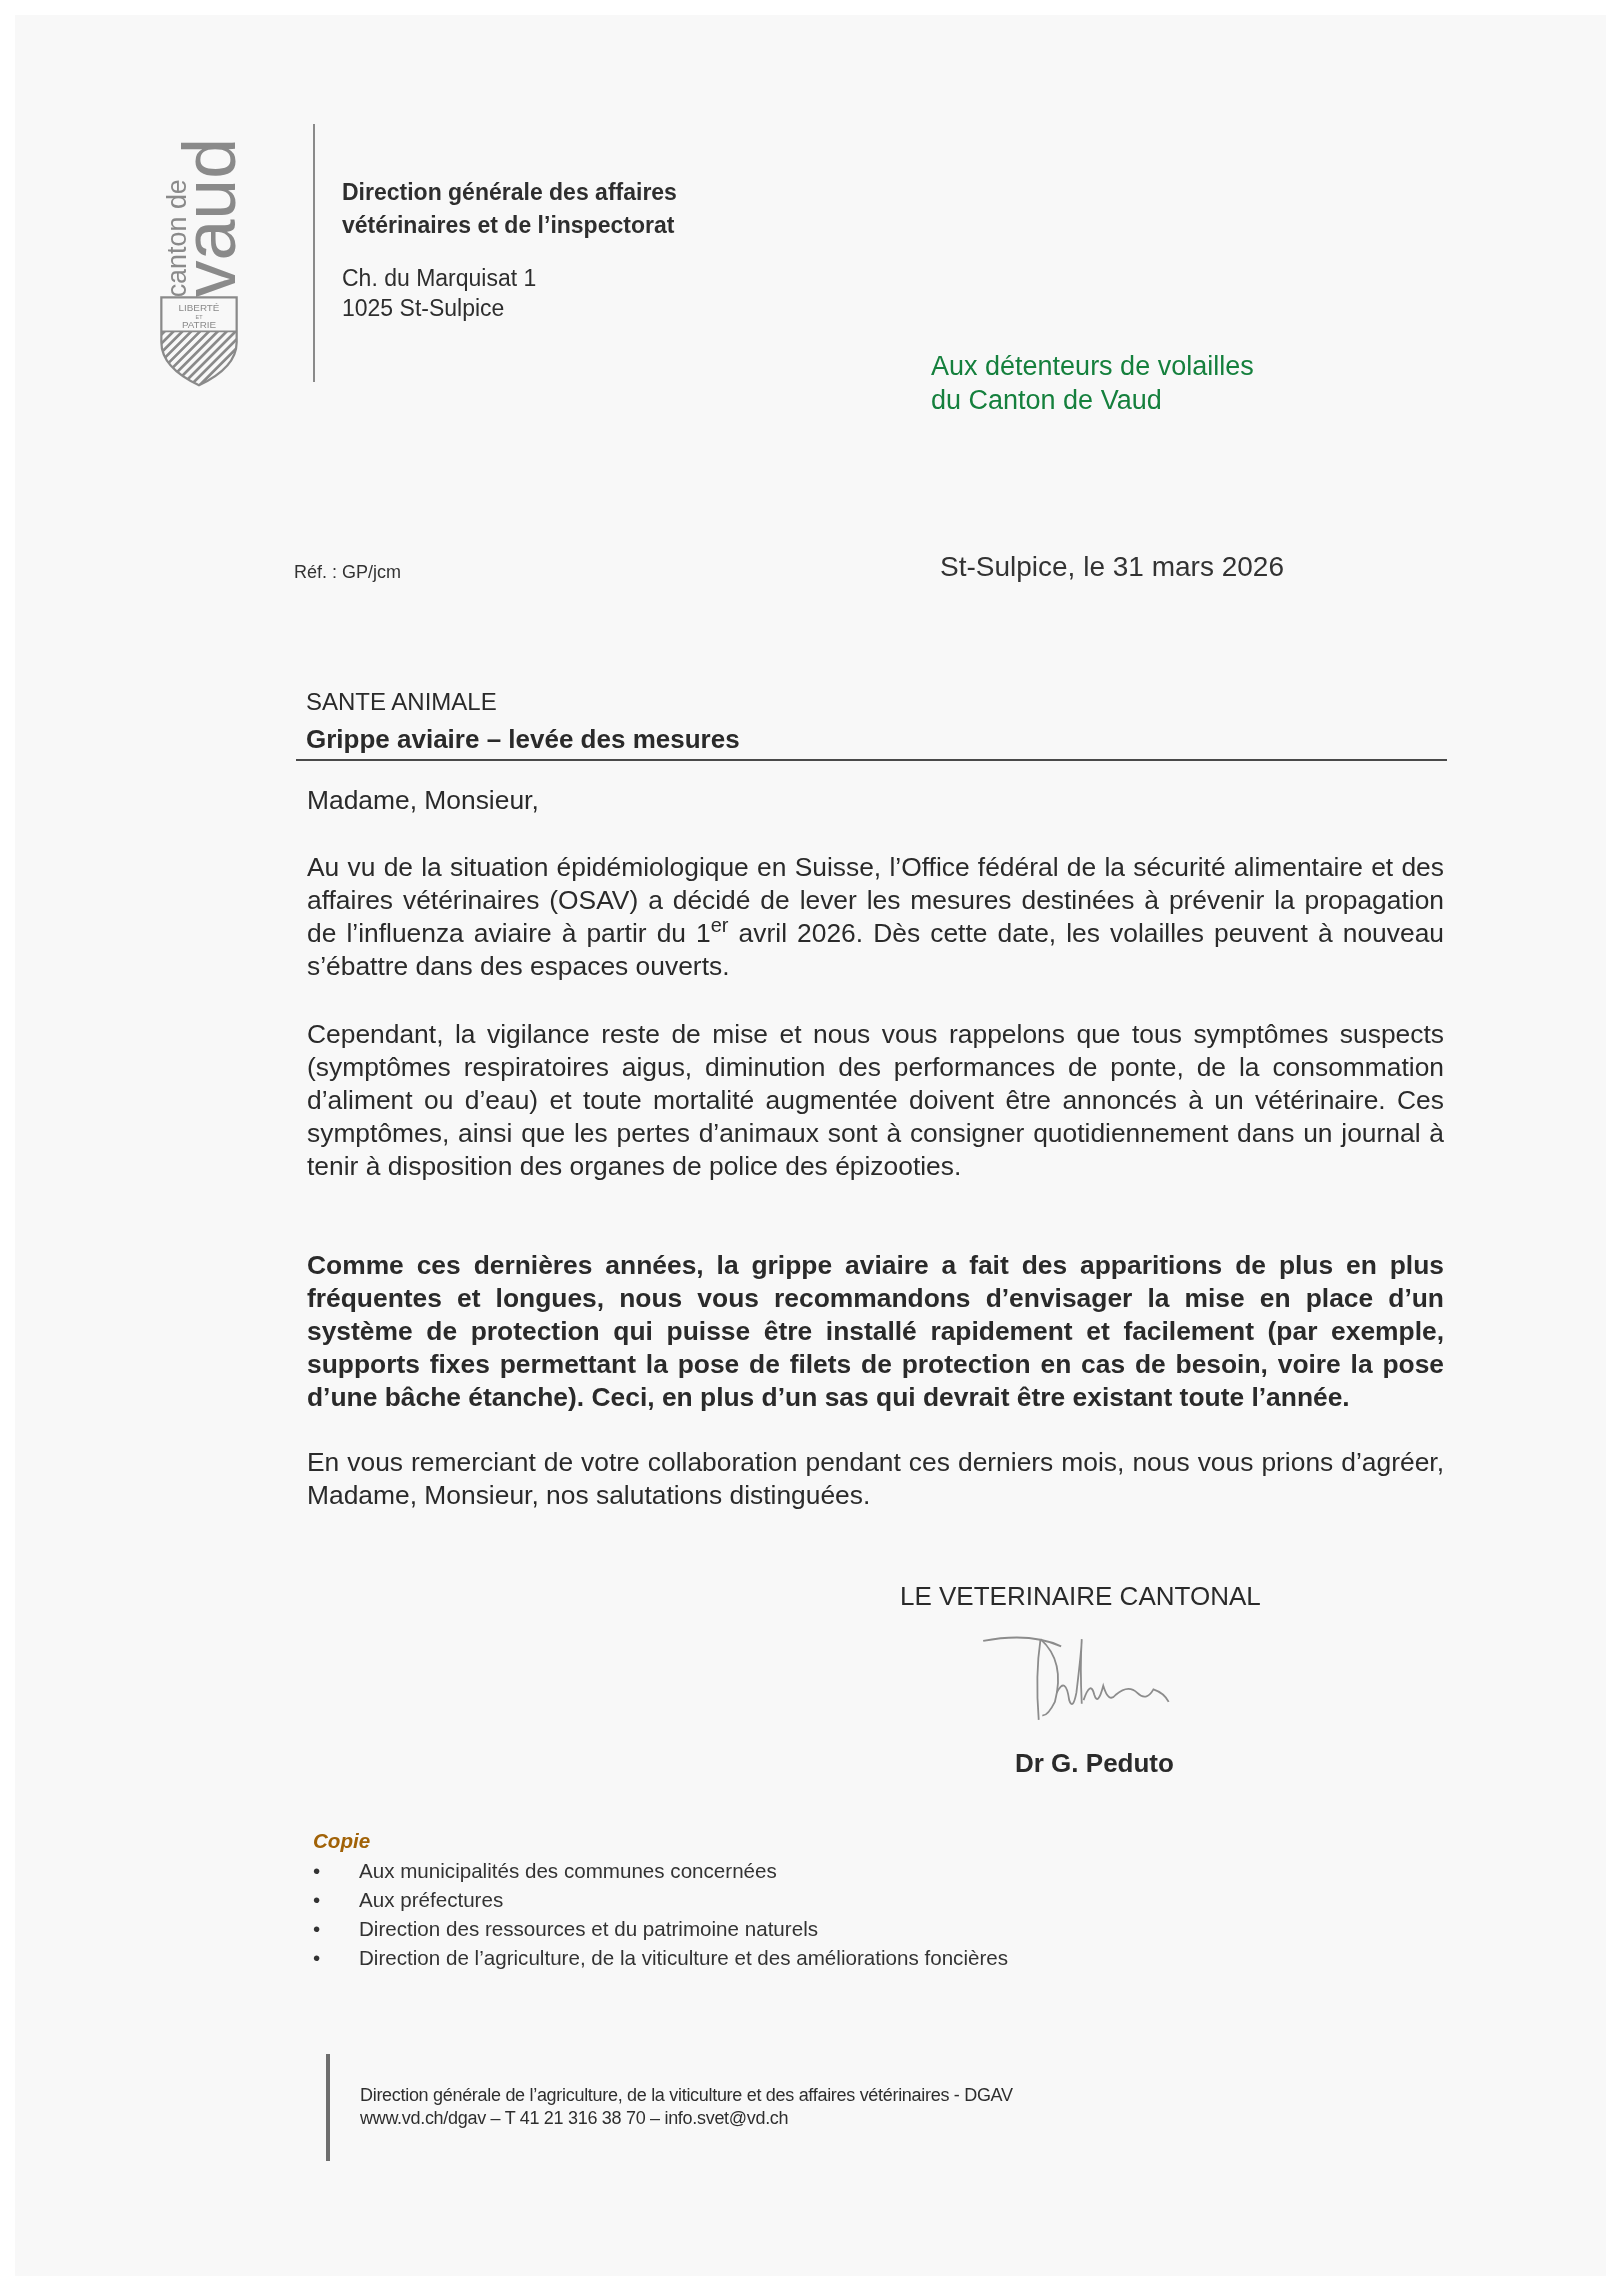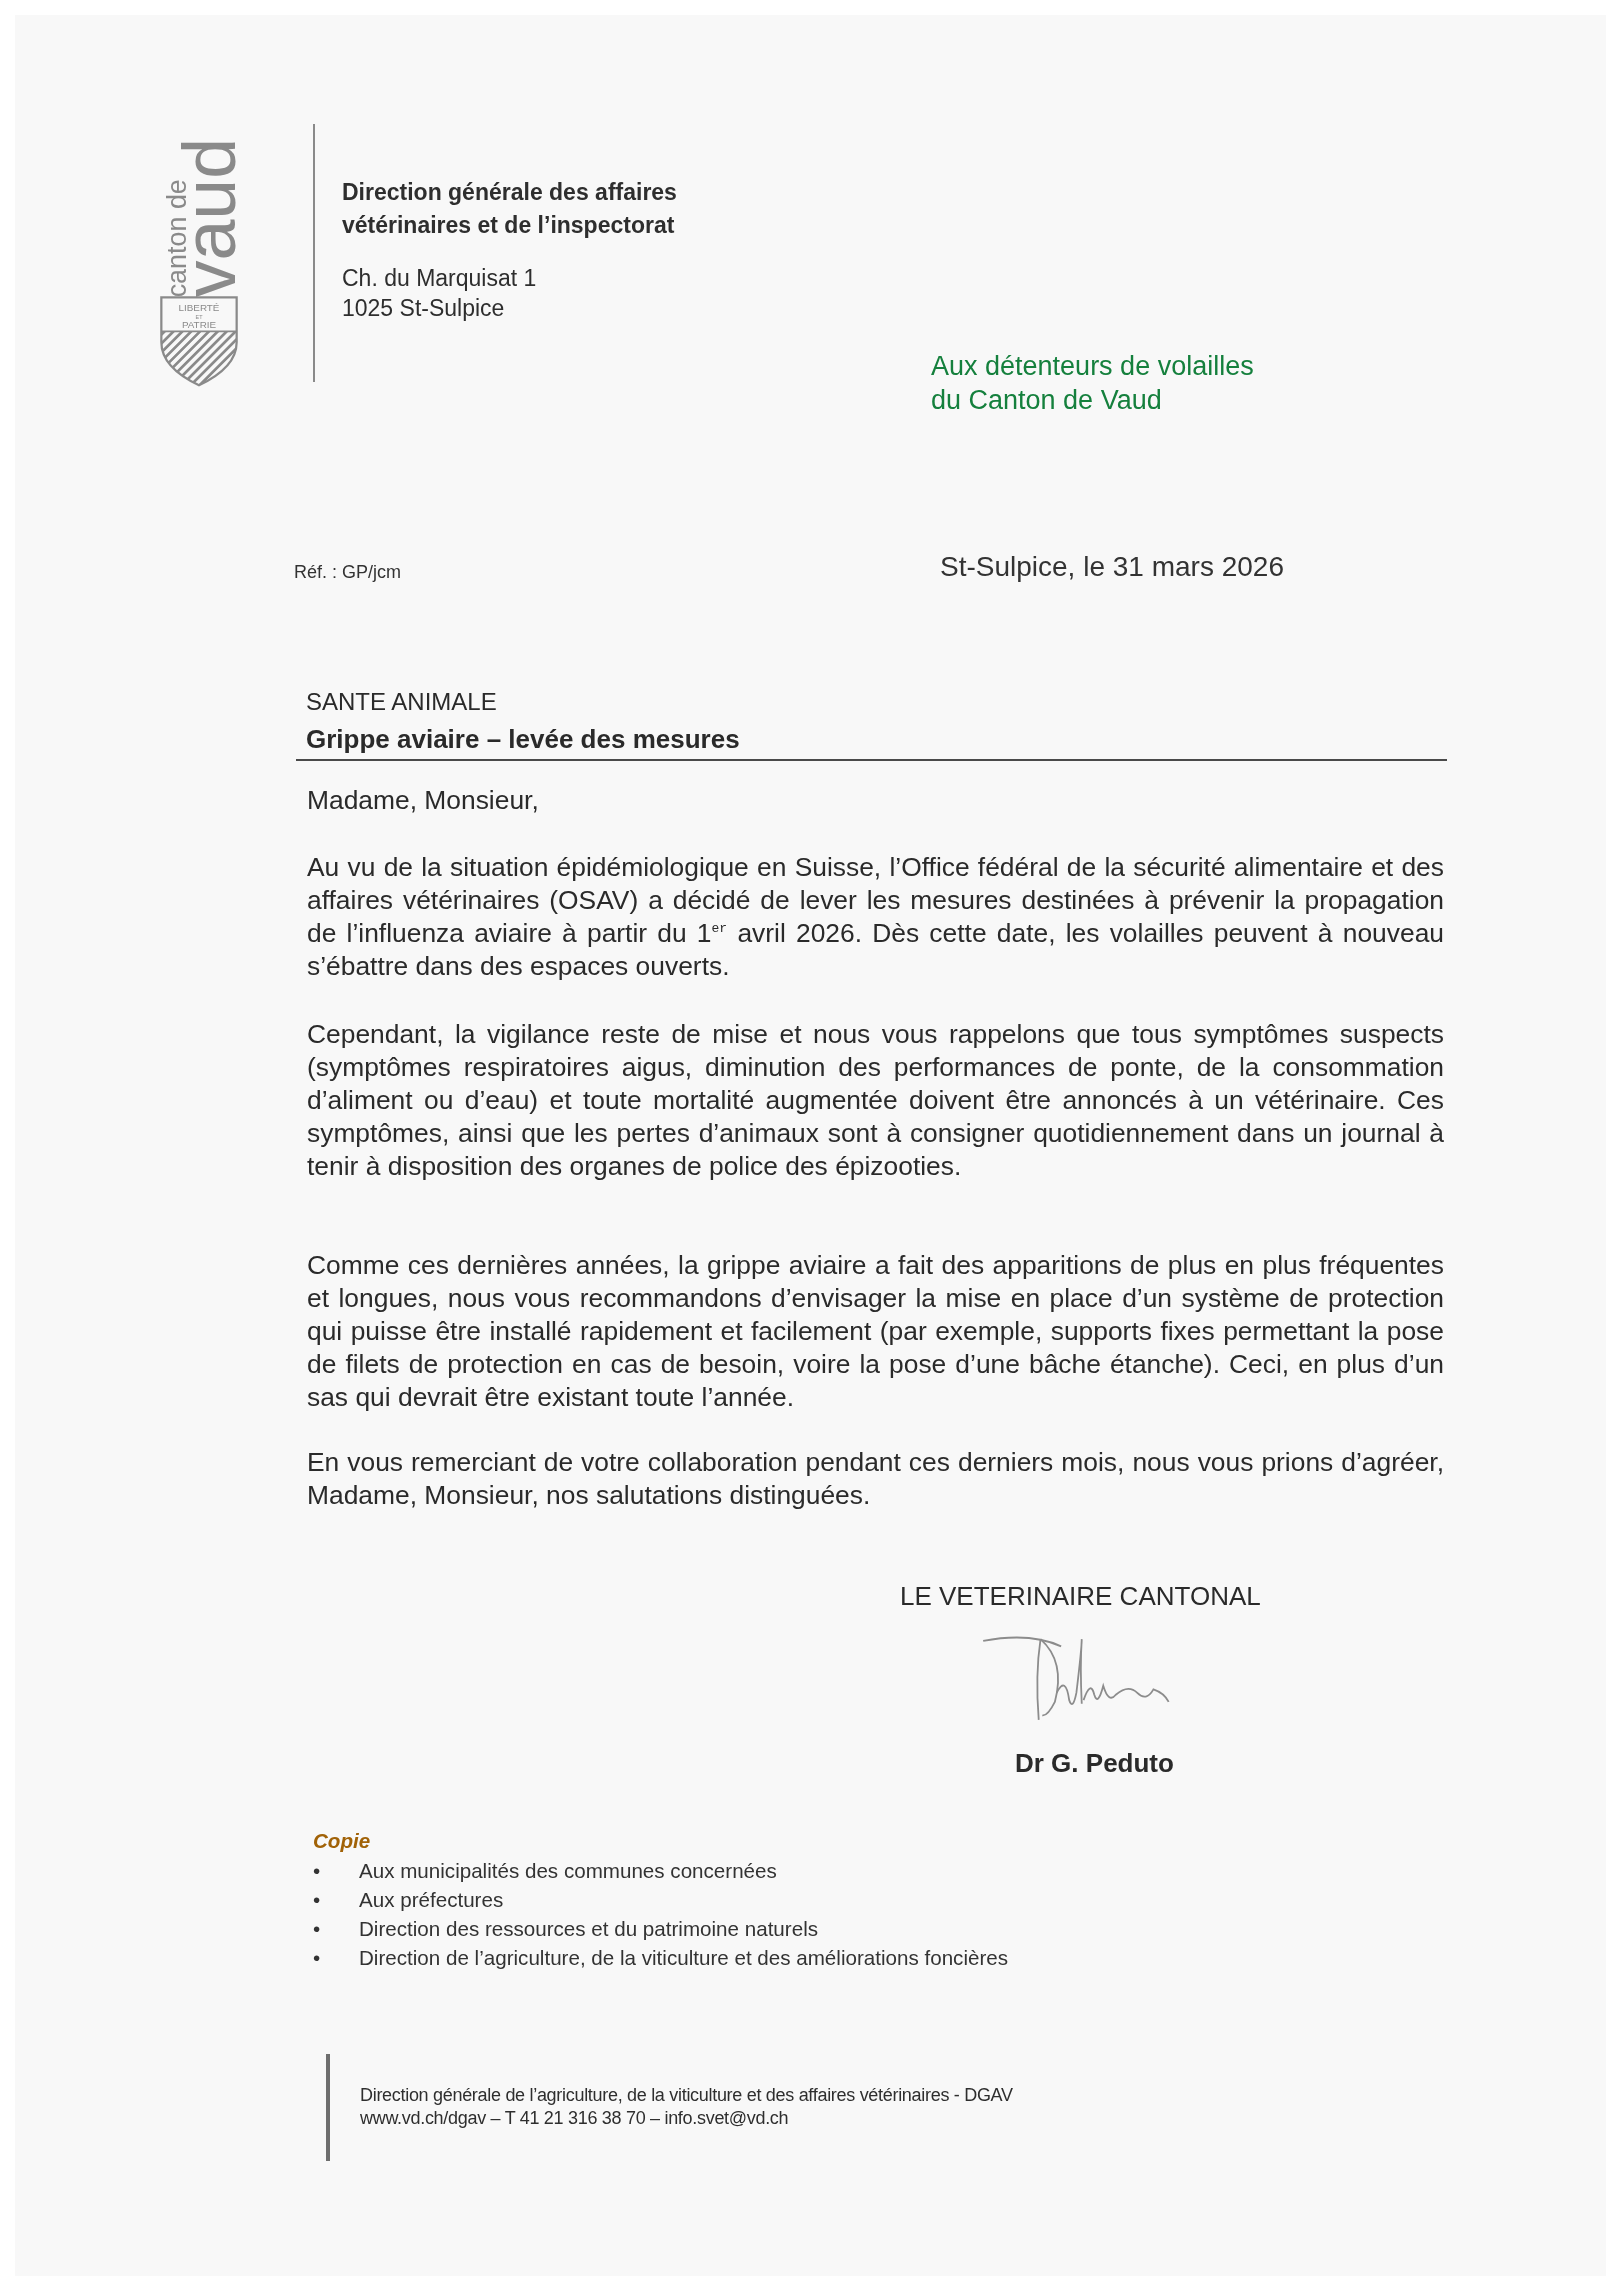--- a/index.html
+++ b/index.html
@@ -21,23 +21,23 @@
   .ref { left:294px; top:562px; font-size:18px; color:#333; }
   .date { left:940px; top:551px; font-size:28px; color:#333; }
   .subj1 { left:306px; top:688px; font-size:24px; font-weight:normal; color:#2a2a2a; }
   .subj2 { left:306px; top:724px; font-size:26px; font-weight:bold; color:#2a2a2a; }
   .subj-line { position:absolute; left:296px; top:759px; width:1151px; height:1.8px; background:#4a4a4a; }
   .body-block { position:absolute; left:307px; width:1137px; font-size:26.4px; line-height:33px; color:#2a2a2a; text-align:justify; }
   .body-block p { margin:0; }
   .salutation { top:784px; }
   .p1 { top:851px; }
   .p2 { top:1018px; }
-  .p3 { top:1249px; }
+  .p3 { top:1249px;font-weight:bold; }
   .p4 { top:1446px; }
-  sup { font-size:13px; line-height:0; vertical-align:super;font-family:Liberation Mono, monospace; }
+  sup { font-size:20px; line-height:0; vertical-align:super; }
   .last-line { text-align-last:left; }
   .sig-title { left:900px; top:1581px; font-size:26px; font-weight:normal; color:#2a2a2a;text-align:right; }
   .signature { position:absolute; left:976px; top:1630px; width:233px; height:99px; }
   .sig-name { left:1015px; top:1748px; font-size:26px; font-weight:bold; color:#2a2a2a; }
   .copie-title { left:313px; top:1829px; font-size:20.6px; font-weight:bold; font-style:italic; color:#a16207; }
   .copie-list { position:absolute; left:313px; top:1856px; margin:0; padding:0; list-style:none; font-size:20.6px; line-height:29px; color:#333; }
   .copie-list li { position:relative; padding-left:46px; white-space:nowrap; }
   .copie-list li .bullet { position:absolute; left:0; top:0; }
   .footer-bar { position:absolute; left:326px; top:2054px; width:3.6px; height:107px; background:#6e6e6e; }
   .footer { left:360px; top:2084px; font-size:18px; line-height:23px; color:#2e2e2e; letter-spacing:-0.3px; }

